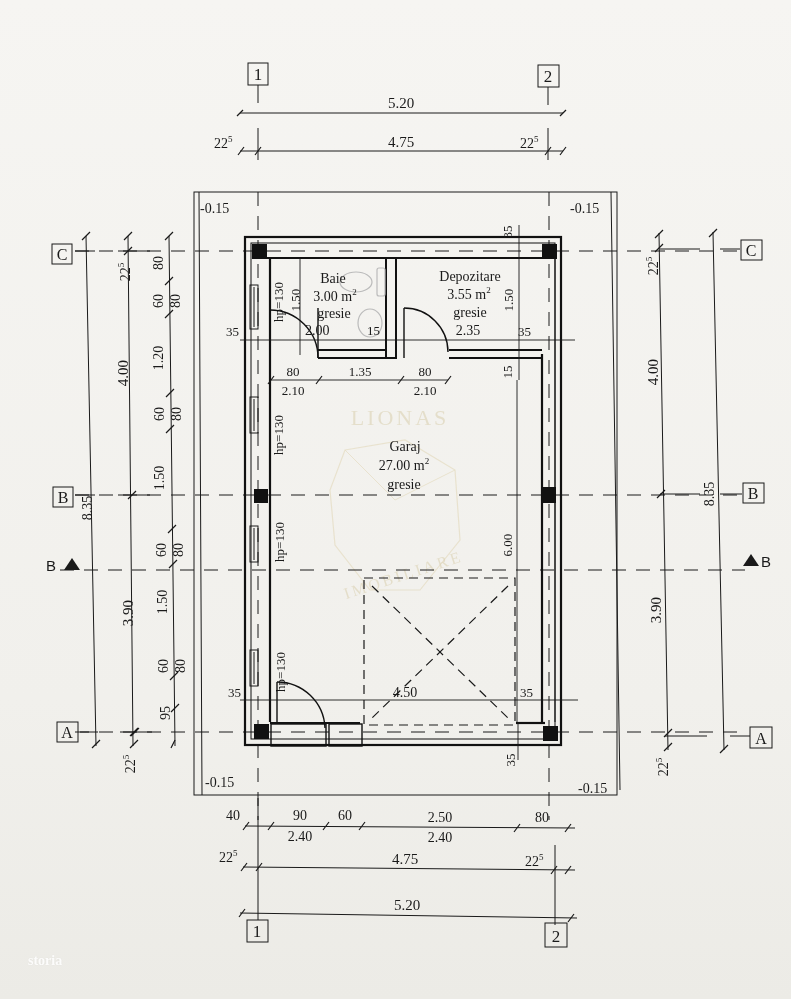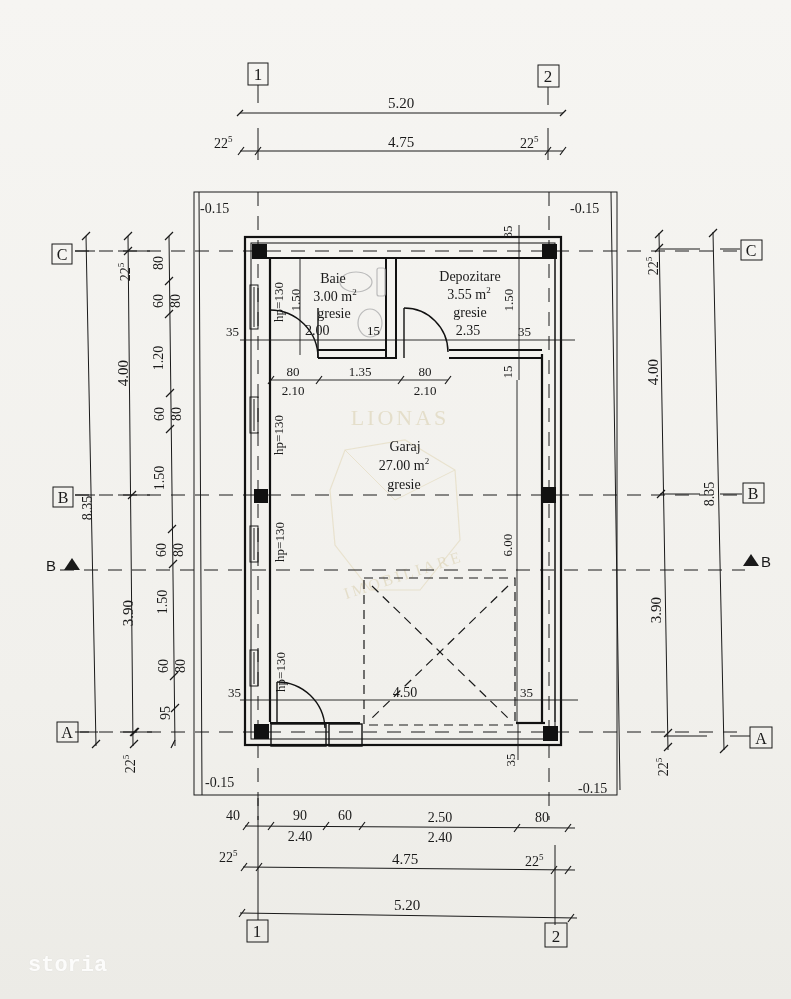--- a/index.html
+++ b/index.html
@@ -8,21 +8,21 @@
     background: #f3f2ee;
     font-family: "Liberation Serif", "DejaVu Serif", serif;
   }
   #sheet { position: absolute; left: 0; top: 0; width: 791px; height: 999px;
     background: linear-gradient(180deg, #f6f5f2 0%, #f1f0ec 70%, #ecebe6 100%); }
   svg { position: absolute; left: 0; top: 0; }
   .t { font-family: "Liberation Serif", "DejaVu Serif", serif; fill: #1a1a1a; }
   .s { font-family: "Liberation Sans", "DejaVu Sans", sans-serif; fill: #1a1a1a; }
   .wm { font-family: "Liberation Serif", serif; fill: #d9cfae; opacity: .55; letter-spacing: 3px; }
   #storia { position: absolute; left: 28px; top: 953px; color: #ffffff; opacity: .85;
-    font-family: Liberation Mono, monospace; font-weight: bold; font-size: 22px;
+    font-family: Liberation Serif, serif; font-weight: bold; font-size: 14px;
     text-shadow: 0 0 2px rgba(0,0,0,.08); }
 </style>
 </head>
 <body>
 
 <div id="sheet">
 <svg width="791" height="999" viewBox="0 0 791 999">
   <defs>
     <marker id="tick" markerWidth="10" markerHeight="10" refX="5" refY="5" orient="auto">
       <path d="M2 8 L8 2" stroke="#1a1a1a" stroke-width="1.2"></path>

